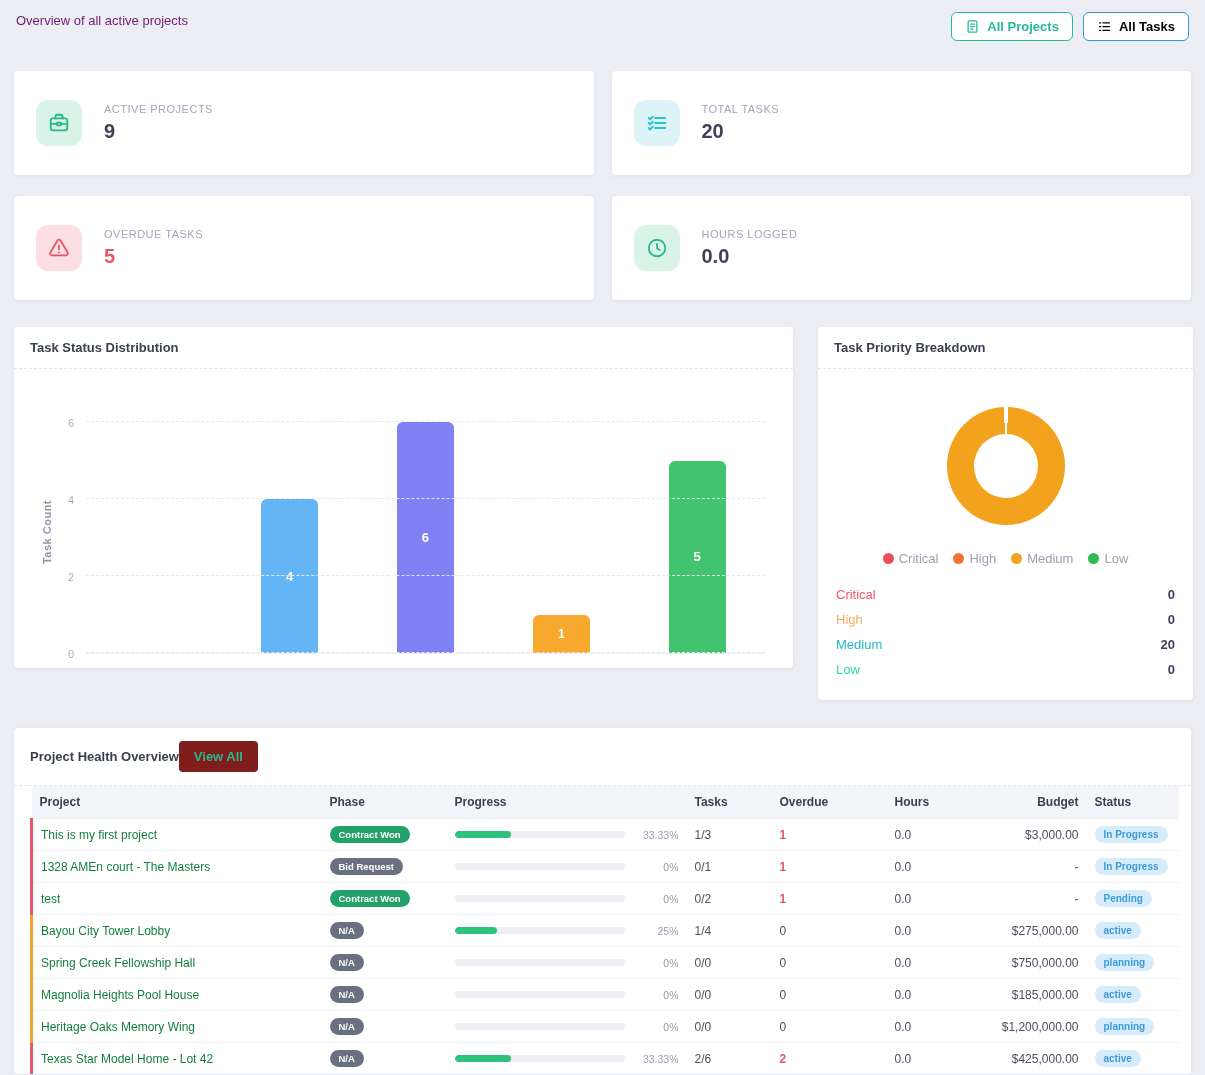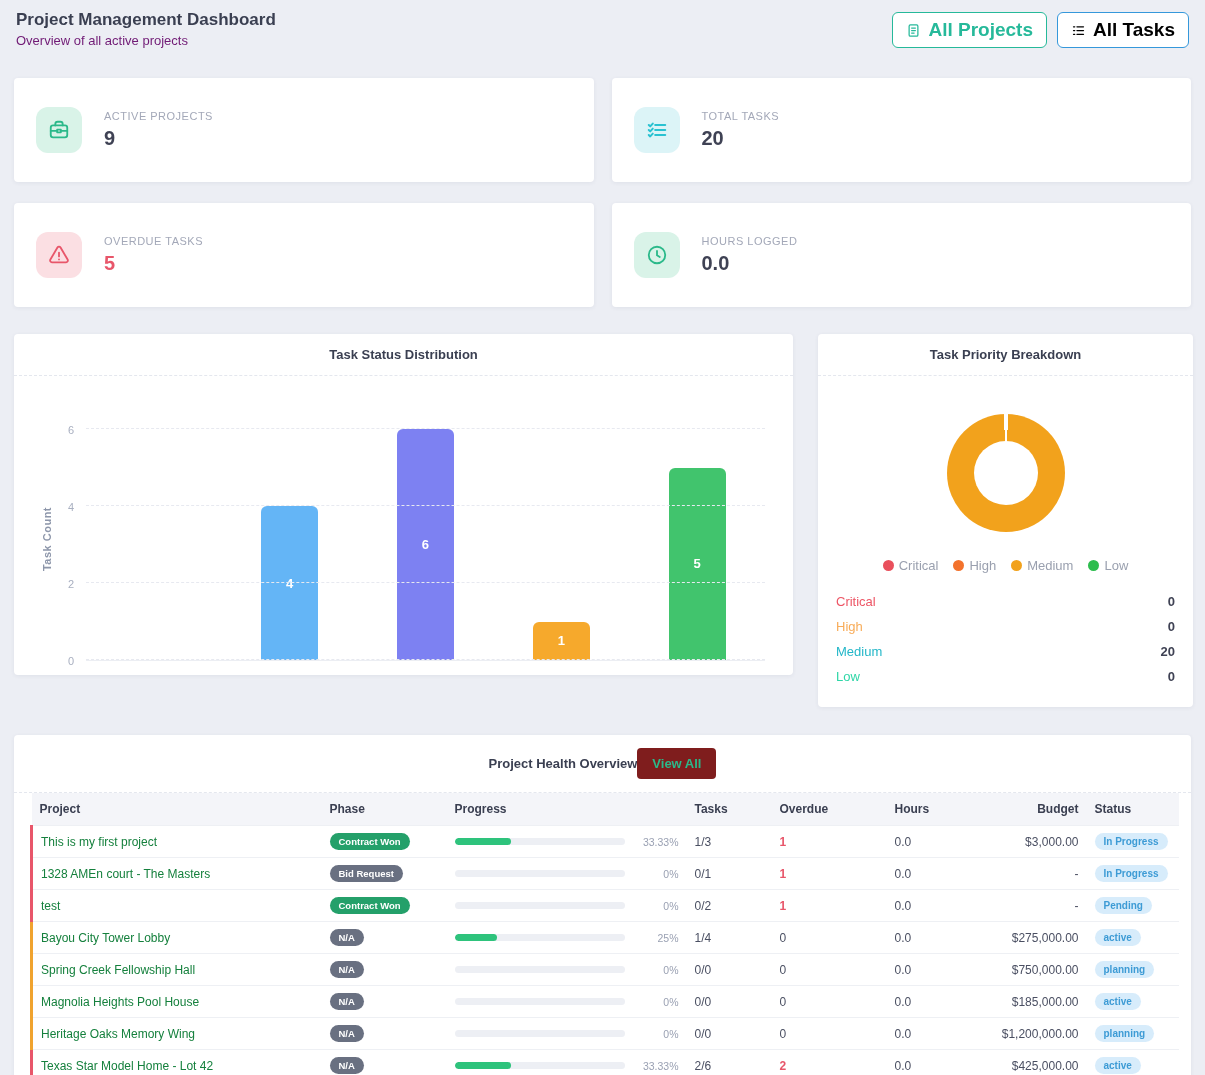--- a/index.html
+++ b/index.html
@@ -14,35 +14,35 @@
   .page { padding:8px 14px 0 14px; }
 
   
   .topbar { display:flex; justify-content:space-between; align-items:flex-start; padding:2px 2px 0 2px; }
   .page-title { font-size:17px; font-weight:bold; color:#3a3f51; }
   .page-subtitle { font-size:13px; color:#701a75; margin-top:3px; }
   .top-actions { display:flex; gap:10px; margin-top:2px; }
   .btn-outline {
     display:flex; align-items:center; gap:7px;
     background:#fff; border-radius:6px; padding:6px 13px;
-    font-size:19px; font-weight:bold; cursor:pointer; border:1px solid;
+    font-size:13px; font-weight:bold; cursor:pointer; border:1px solid;
   }
   .btn-outline svg { width:15px; height:15px; }
 
   
   .stats-grid { display:grid; grid-template-columns:1fr 1fr; column-gap:18px; row-gap:21px; margin-top:30px; }
   .stat-card { background:#fff; border-radius:4px; box-shadow:0 1px 4px rgba(40,50,80,.07); height:104px; display:flex; align-items:center; padding:0 22px; gap:22px; }
   .stat-icon { width:46px; height:46px; border-radius:12px; display:flex; align-items:center; justify-content:center; flex:none; }
   .stat-icon svg { width:22px; height:22px; }
   .stat-label { font-size:11px; letter-spacing:.5px; color:#a3a8b8; }
   .stat-value { font-size:20px; font-weight:bold; margin-top:5px; }
 
   
   .card { background:#fff; border-radius:4px; box-shadow:0 1px 4px rgba(40,50,80,.07); }
-  .card-header { padding:13px 16px; border-bottom:1px dashed #e4e7ee; display:flex; justify-content:center; align-items:center; }
+  .card-header { padding:13px 16px; border-bottom:1px dashed #e4e7ee; display:flex; justify-content:flex-start; align-items:center; }
   .card-title { font-size:13px; font-weight:bold; color:#3a3f51; }
 
   
   .charts-row { display:flex; gap:25px; margin-top:27px; align-items:flex-start; }
   .bar-card { width:779px; flex:none; }
   .donut-card { width:375px; flex:none; }
 
   .bar-body { display:flex; padding:40px 28px 14px 16px; }
   .y-axis { width:56px; position:relative; height:245px; flex:none; }
   .y-tick { position:absolute; right:12px; font-size:11px; color:#a8afc0; }
@@ -93,21 +93,20 @@
   .status-pill { display:inline-block; font-size:10px; font-weight:bold; color:#3d9bd5; background:#d7ecfb;
      padding:3px 9px; border-radius:9px; white-space:nowrap; }
 </style>
 </head>
 <body>
 
 <div class="page">
 
   <div class="topbar">
     <div>
-      <div class="page-title">Project Management Dashboard</div>
       <div class="page-subtitle">Overview of all active projects</div>
     </div>
     <div class="top-actions" id="top-actions">
         <button class="btn-outline" style="color: rgb(38, 185, 154); border-color: rgb(38, 185, 154);">
           <span style="display: flex;">
             <svg viewBox="0 0 24 24" fill="none" stroke="currentColor" stroke-width="2" stroke-linecap="round">
               <rect x="5" y="3" width="14" height="18" rx="2"></rect>
               <path d="M9 8h6M9 12h6M9 16h4"></path>
             </svg>
           </span>

